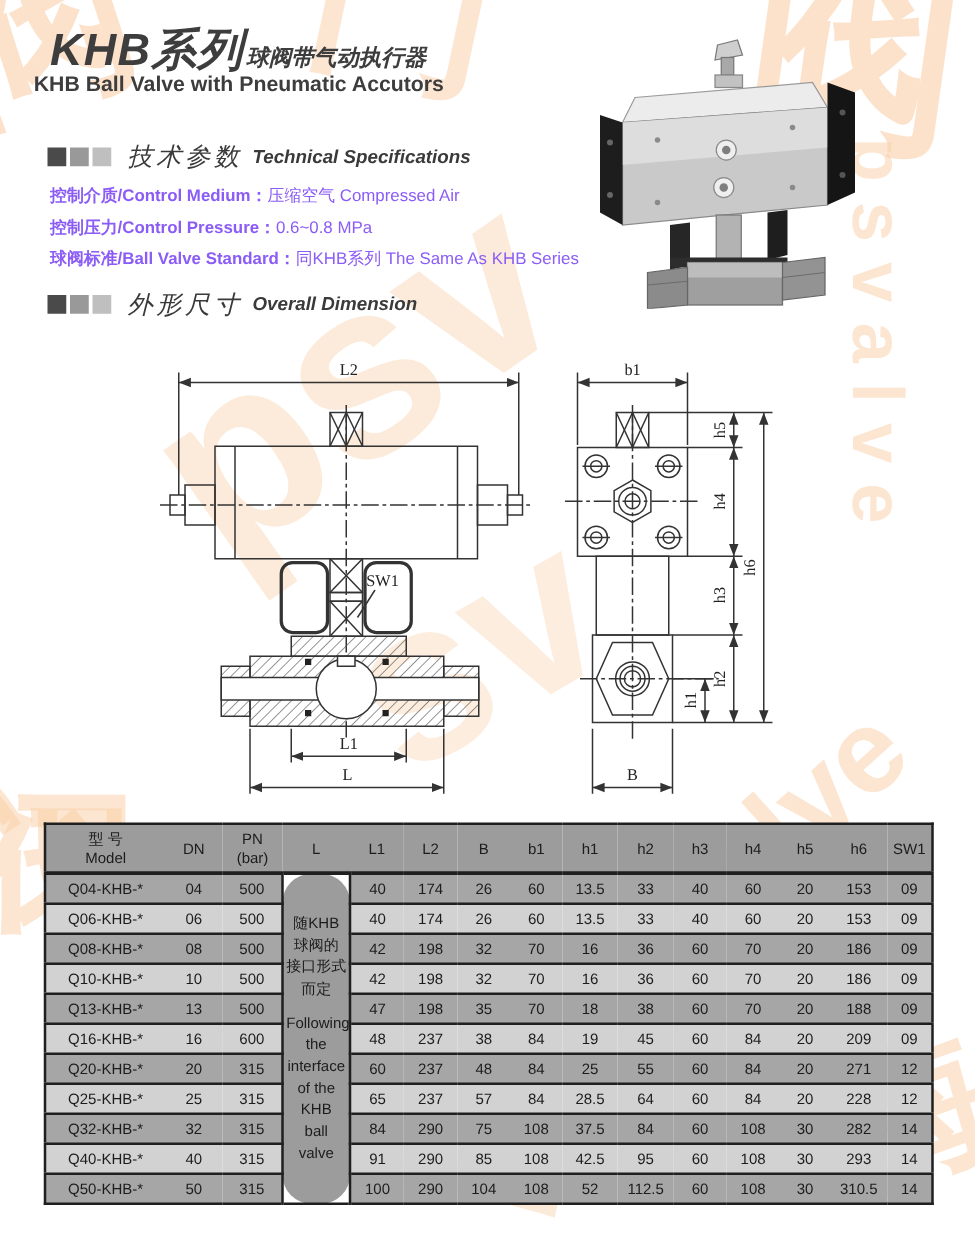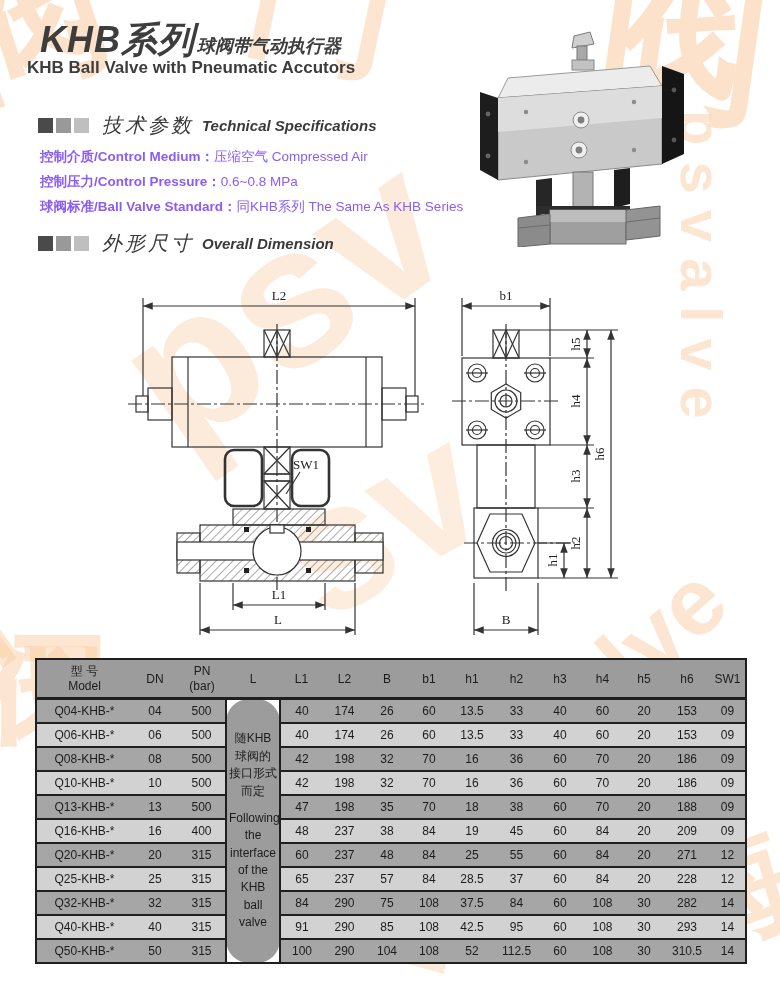--- a/index.html
+++ b/index.html
@@ -449,21 +449,21 @@
               <td>38</td>
               <td>60</td>
               <td>70</td>
               <td>20</td>
               <td>188</td>
               <td>09</td>
             </tr>
             <tr>
               <td>Q16-KHB-*</td>
               <td>16</td>
-              <td>400</td>
+              <td>600</td>
               <td>48</td>
               <td>237</td>
               <td>38</td>
               <td>84</td>
               <td>19</td>
               <td>45</td>
               <td>60</td>
               <td>84</td>
               <td>20</td>
               <td>209</td>
@@ -487,21 +487,21 @@
             </tr>
             <tr>
               <td>Q25-KHB-*</td>
               <td>25</td>
               <td>315</td>
               <td>65</td>
               <td>237</td>
               <td>57</td>
               <td>84</td>
               <td>28.5</td>
-              <td>37</td>
+              <td>64</td>
               <td>60</td>
               <td>84</td>
               <td>20</td>
               <td>228</td>
               <td>12</td>
             </tr>
             <tr>
               <td>Q32-KHB-*</td>
               <td>32</td>
               <td>315</td>

